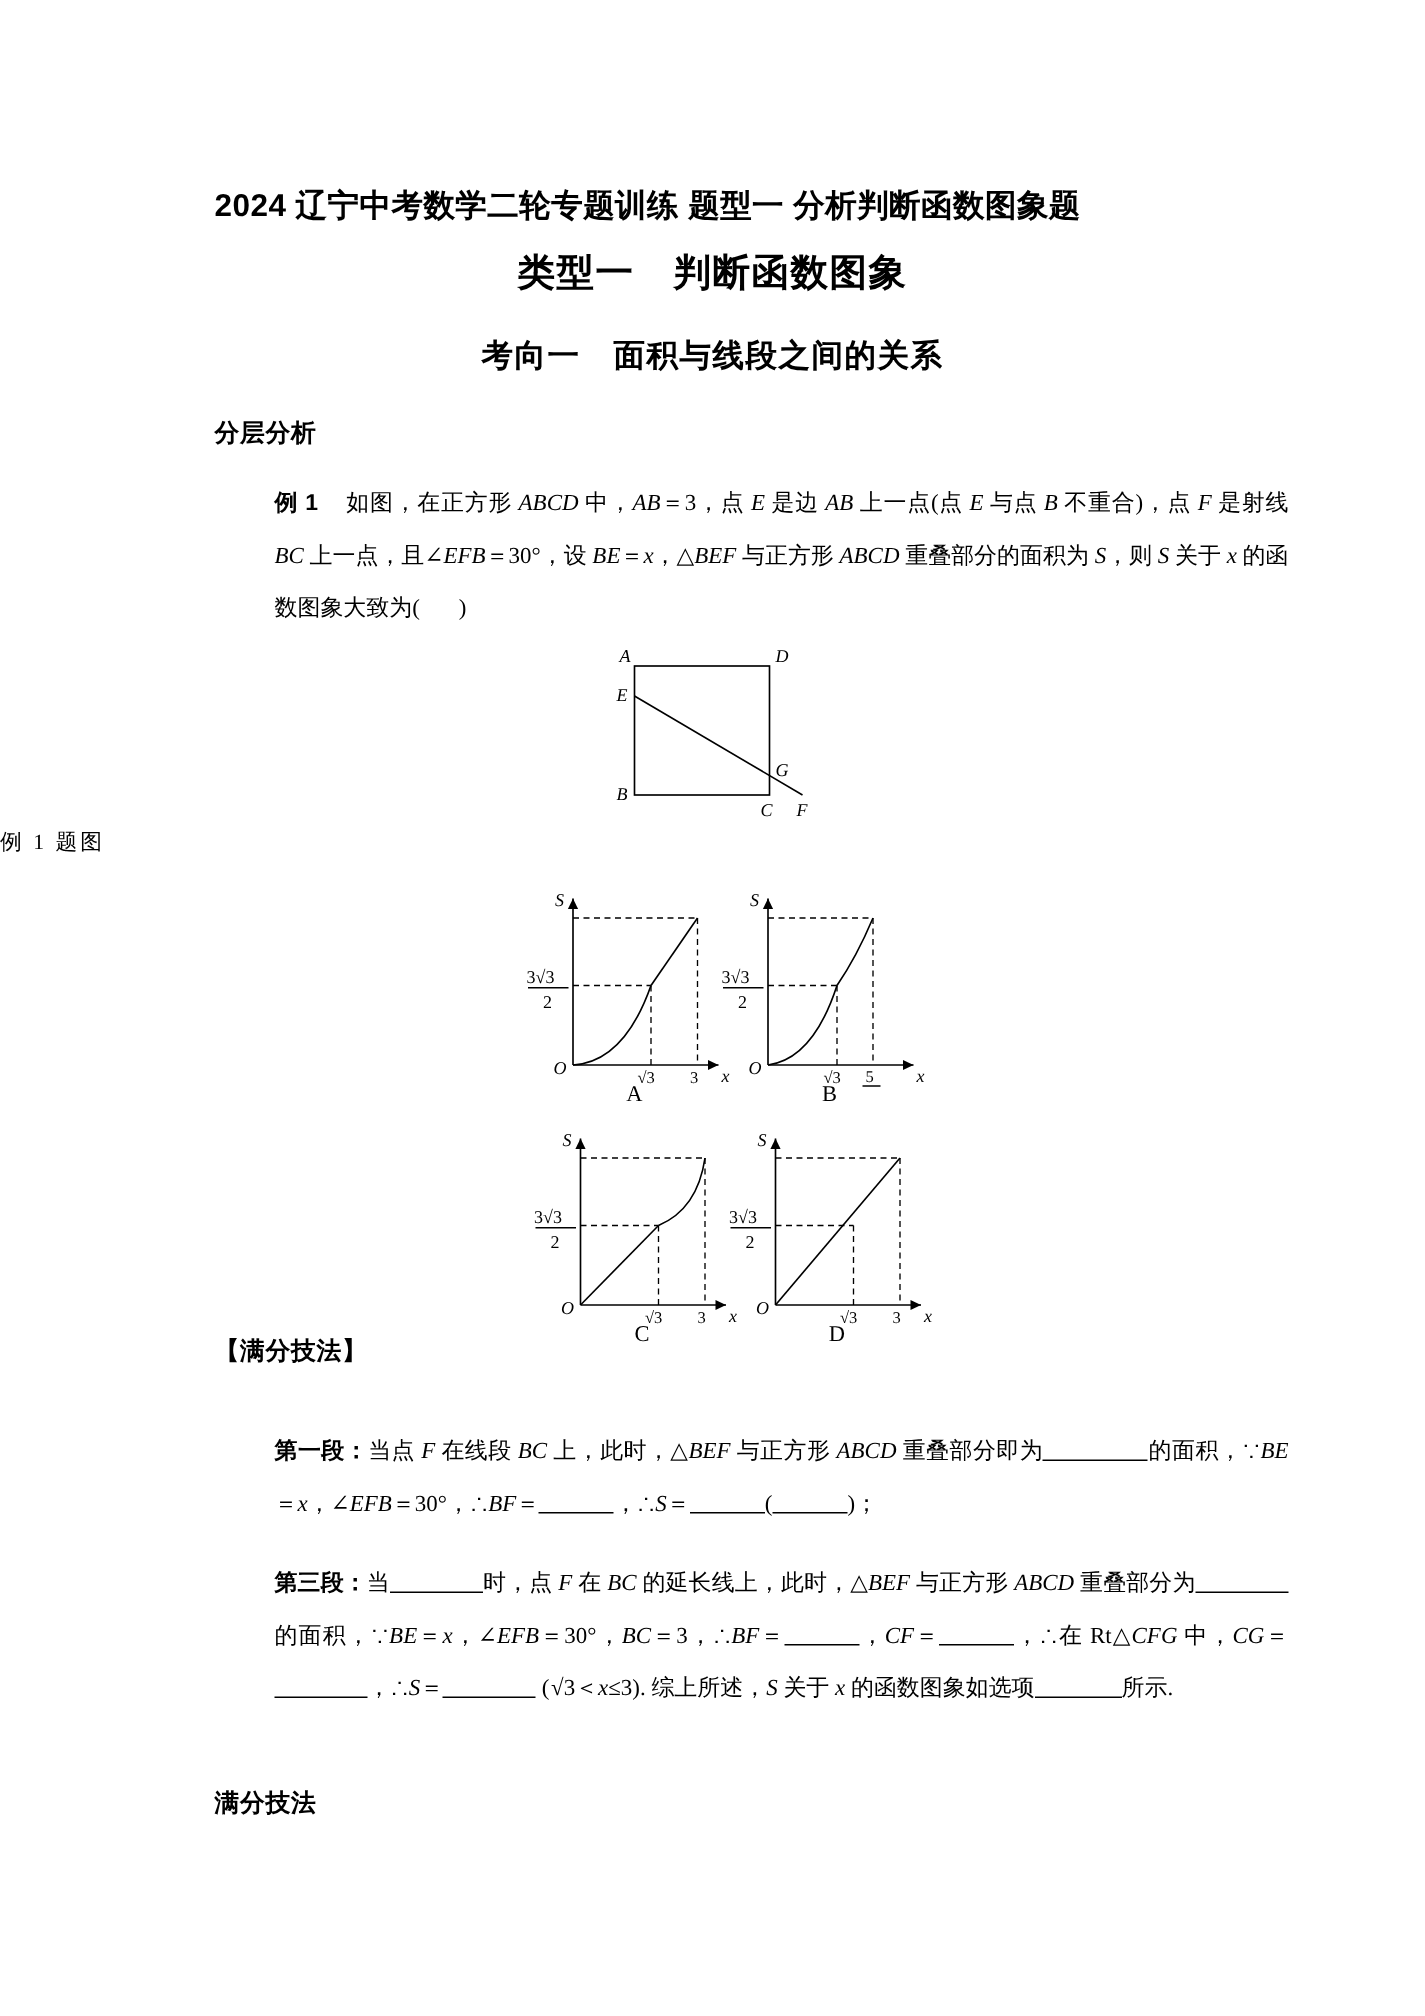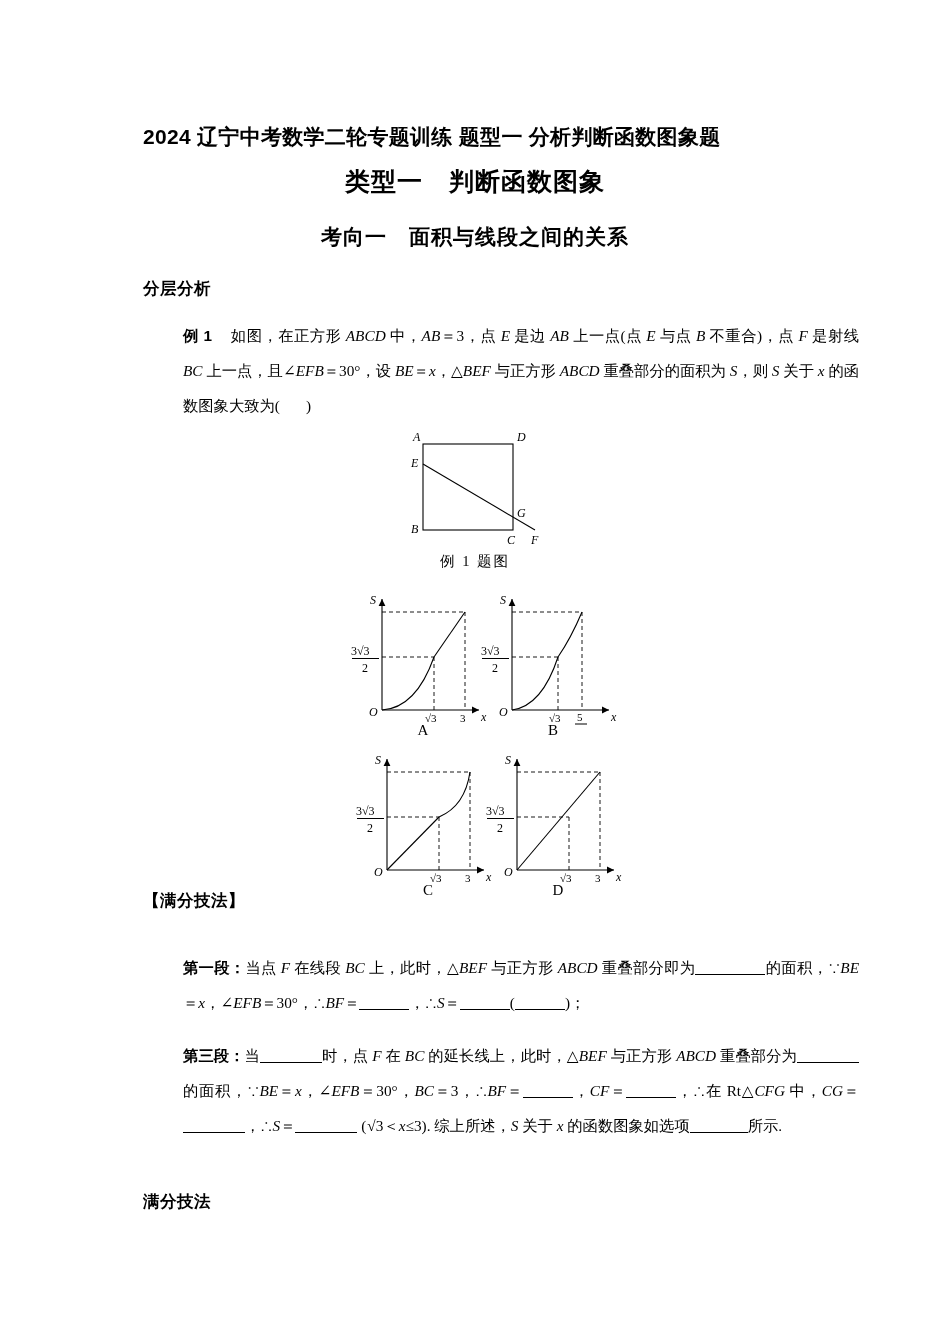--- a/index.html
+++ b/index.html
@@ -99,21 +99,20 @@
     left: 395px;
     top: 428px;
     width: 170px;
     height: 118px;
   }
   #fig-caption {
     position: absolute;
     left: 0;
     top: 552px;
     width: 950px;
-    text-align: center;
     font-size: 14.5px;
     letter-spacing: 2px;
   }
   
   .opt {
     position: absolute;
     width: 150px;
     height: 155px;
   }
   #opt-A { left: 348px; top: 588px; }

